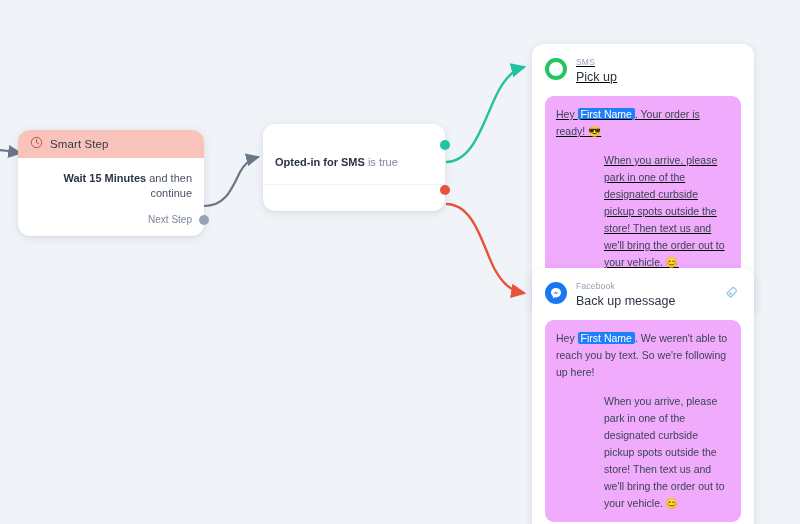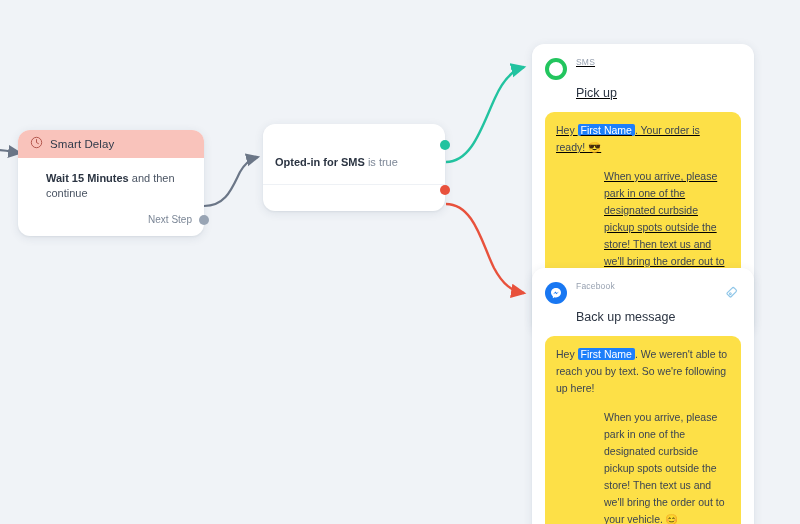--- a/index.html
+++ b/index.html
@@ -58,20 +58,21 @@
   .hdr-delay { background: #f9c3bb; }
   .hdr-cond  { background: #7febdf; }
   .node-header .title {
     font-size: 11.5px;
     color: #2f3a4a;
     font-weight: 400;
     letter-spacing: .1px;
   }
   .node-body {
     padding: 13px 12px 7px 28px;
+    text-align: right;
   }
   .body-line {
     font-size: 11px;
     color: #4a5463;
     line-height: 1.35;
   }
   .body-line b {
     font-weight: 700;
     color: #2b3442;
   }
@@ -180,29 +181,29 @@
   .chan-name {
     font-size: 8.5px;
     color: #97a1b0;
     line-height: 1.25;
     letter-spacing: .2px;
   }
   .msg-title {
     font-size: 12.5px;
     color: #2b3442;
     line-height: 1.3;
-    margin-top: 17px;
+    margin-top: 1px;
   }
   .tag-icon-wrap {
     flex: 0 0 auto;
     padding-top: 2px;
   }
   .bubble {
     margin: 11px 13px 0 13px;
-    background: #fde047;
+    background: #f0abfc;
     border-radius: 9px;
     padding: 10px 11px;
   }
   .bubble p {
     margin: 0;
     font-size: 10.5px;
     line-height: 1.62;
     color: #3b4452;
   }
   .bubble p + p { margin-top: 12px; margin-left: 48px; }
@@ -249,21 +250,21 @@
   </svg>
 
   <div class="node" id="node-delay">
     <div class="node-header hdr-delay">
       <span class="icon">
         <svg width="13" height="13" viewBox="0 0 16 16">
           <circle cx="8" cy="8" r="6.4" fill="none" stroke="#b2554c" stroke-width="1.2"></circle>
           <path d="M8 4.4 L8 8 L10.4 9.4" fill="none" stroke="#b2554c" stroke-width="1.2" stroke-linecap="round"></path>
         </svg>
       </span>
-      <span class="title">Smart Delay</span>
+      <span class="title">Smart Step</span>
     </div>
     <div class="node-body">
       <div class="body-line"><b>Wait 15 Minutes</b><span> and then continue</span></div>
     </div>
     <div class="node-foot">
       <span class="next-step-label">Next Step</span>
       <span class="dot-filled"></span>
     </div>
   </div>
 

